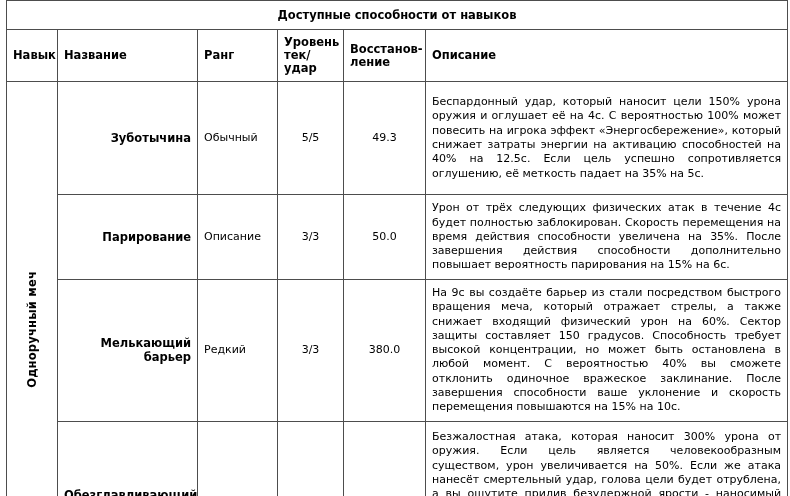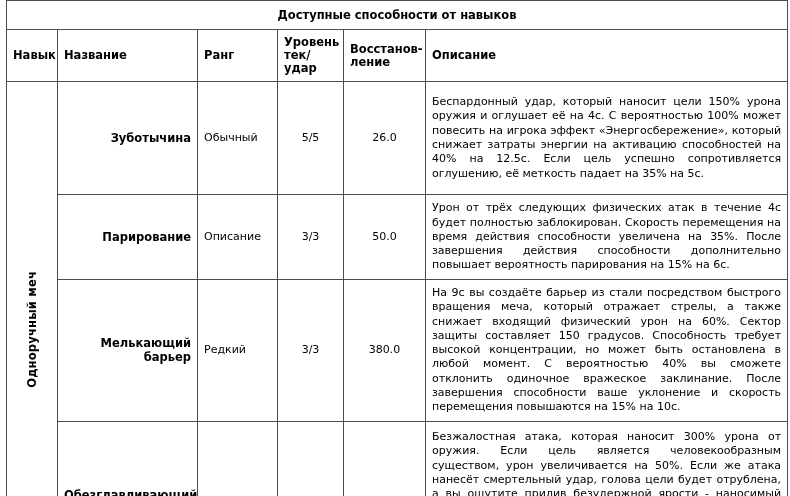--- a/index.html
+++ b/index.html
@@ -165,21 +165,21 @@
         <td class="hdr">Описание</td>
       </tr>
 
       <tr class="r1">
         <td class="skill-cell" rowspan="4">
           <span class="skill-rot">Одноручный меч</span>
         </td>
         <td class="name-cell">Зуботычина</td>
         <td class="rank-cell">Обычный</td>
         <td class="level-cell">5/5</td>
-        <td class="cd-cell">26.0</td>
+        <td class="cd-cell">49.3</td>
         <td class="desc-cell">
           <p>Беспардонный удар, который наносит цели 150% урона оружия и оглушает её на 4с. С вероятностью 100% может повесить на игрока эффект «Энергосбережение», который снижает затраты энергии на активацию способностей на 40% на 12.5с. Если цель успешно сопротивляется оглушению, её меткость падает на 35% на 5с.</p>
         </td>
       </tr>
 
       <tr class="r2">
         <td class="name-cell">Парирование</td>
         <td class="rank-cell">Описание</td>
         <td class="level-cell">3/3</td>
         <td class="cd-cell">50.0</td>

